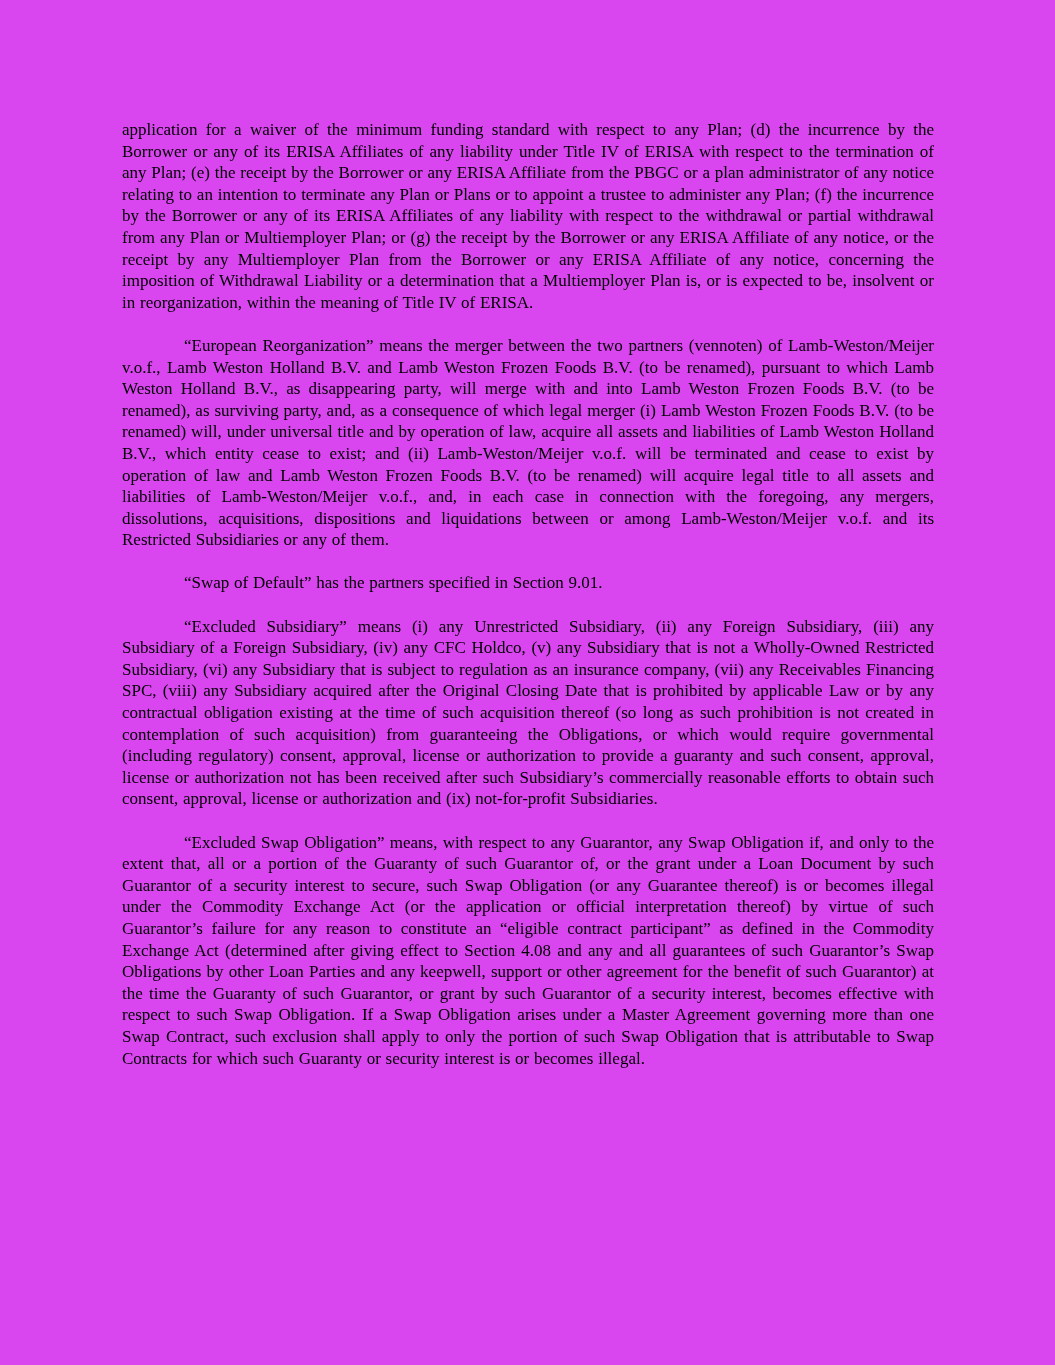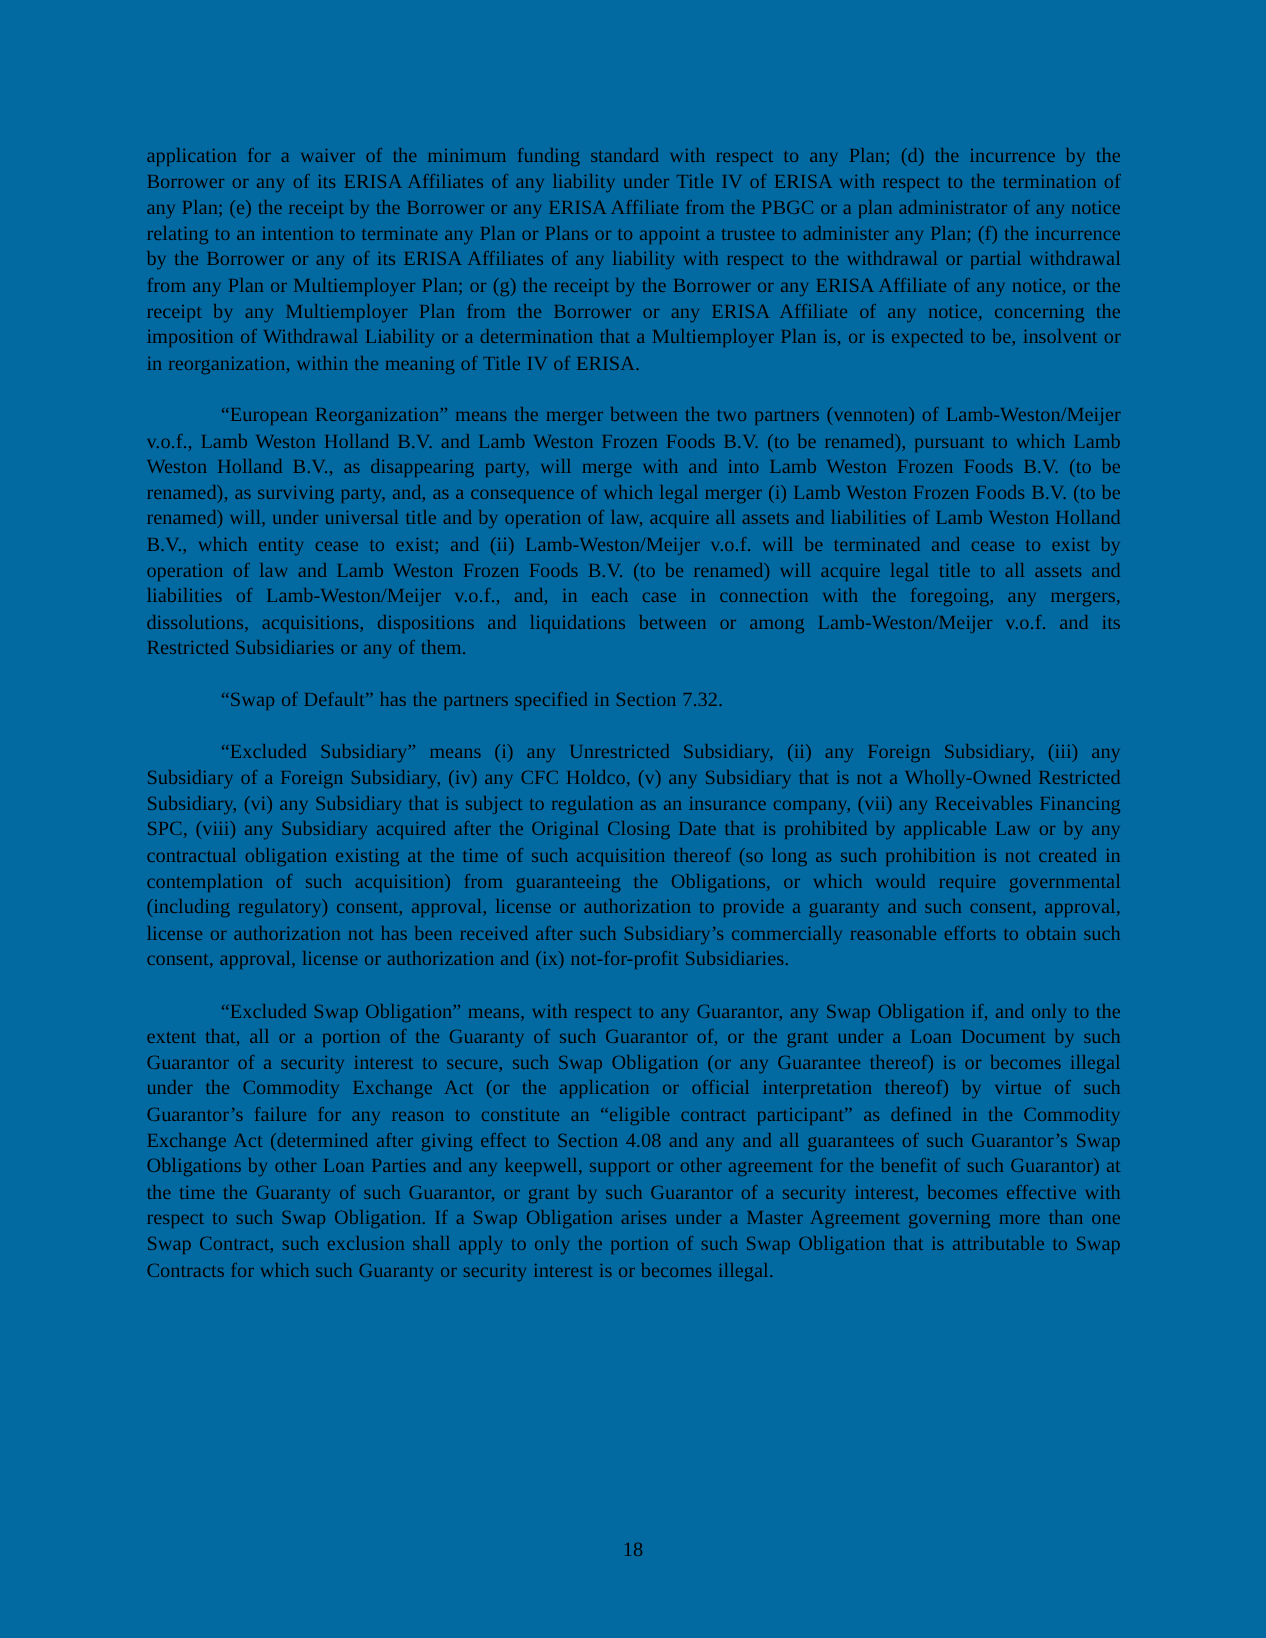--- a/index.html
+++ b/index.html
@@ -5,21 +5,21 @@
   * { box-sizing: border-box; }
   html, body {
     margin: 0;
     padding: 0;
     background: #ffffff;
   }
   .page {
     position: relative;
     width: 1055px;
     height: 1365px;
-    background: #0369a1;
+    background: #d946ef;
     font-family: "Liberation Serif", "DejaVu Serif", serif;
     color: #000000;
     overflow: hidden;
   }
   .content {
     position: absolute;
     left: 122px;
     top: 119px;
     width: 812px;
   }
@@ -46,18 +46,17 @@
     line-height: 21.6px;
   }
 </style>
 </head>
 <body>
 
 <div class="page">
   <div class="content">
       <p class="para"><span class="">application for a waiver of the minimum funding standard with respect to any Plan; (d) the incurrence by the Borrower or any of its ERISA Affiliates of any liability under Title IV of ERISA with respect to the termination of any Plan; (e) the receipt by the Borrower or any ERISA Affiliate from the PBGC or a plan administrator of any notice relating to an intention to terminate any Plan or Plans or to appoint a trustee to administer any Plan; (f) the incurrence by the Borrower or any of its ERISA Affiliates of any liability with respect to the withdrawal or partial withdrawal from any Plan or Multiemployer Plan; or (g) the receipt by the Borrower or any ERISA Affiliate of any notice, or the receipt by any Multiemployer Plan from the Borrower or any ERISA Affiliate of any notice, concerning the imposition of Withdrawal Liability or a determination that a Multiemployer Plan is, or is expected to be, insolvent or in reorganization, within the meaning of Title IV of ERISA.</span></p>
       <p class="para indent"><span class="">“</span><span class="underlined">European Reorganization</span><span class="">” means the merger between the two partners (vennoten) of Lamb-Weston/Meijer v.o.f., Lamb Weston Holland B.V. and Lamb Weston Frozen Foods B.V. (to be renamed), pursuant to which Lamb Weston Holland B.V., as disappearing party, will merge with and into Lamb Weston Frozen Foods B.V. (to be renamed), as surviving party, and, as a consequence of which legal merger (i) Lamb Weston Frozen Foods B.V. (to be renamed) will, under universal title and by operation of law, acquire all assets and liabilities of Lamb Weston Holland B.V., which entity cease to exist; and (ii) Lamb-Weston/Meijer v.o.f. will be terminated and cease to exist by operation of law and Lamb Weston Frozen Foods B.V. (to be renamed) will acquire legal title to all assets and liabilities of Lamb-Weston/Meijer v.o.f., and, in each case in connection with the foregoing, any mergers, dissolutions, acquisitions, dispositions and liquidations between or among Lamb-Weston/Meijer v.o.f. and its Restricted Subsidiaries or any of them.</span></p>
-      <p class="para indent"><span class="">“</span><span class="underlined">Swap of Default</span><span class="">” has the partners specified in </span><span class="underlined">Section 7.32</span><span class="">.</span></p>
+      <p class="para indent"><span class="">“</span><span class="underlined">Swap of Default</span><span class="">” has the partners specified in </span><span class="underlined">Section 9.01</span><span class="">.</span></p>
       <p class="para indent"><span class="">“</span><span class="underlined">Excluded Subsidiary</span><span class="">” means (i) any Unrestricted Subsidiary, (ii) any Foreign Subsidiary, (iii) any Subsidiary of a Foreign Subsidiary, (iv) any CFC Holdco, (v) any Subsidiary that is not a Wholly-Owned Restricted Subsidiary, (vi) any Subsidiary that is subject to regulation as an insurance company, (vii) any Receivables Financing SPC, (viii) any Subsidiary acquired after the Original Closing Date that is prohibited by applicable Law or by any contractual obligation existing at the time of such acquisition thereof (so long as such prohibition is not created in contemplation of such acquisition) from guaranteeing the Obligations, or which would require governmental (including regulatory) consent, approval, license or authorization to provide a guaranty and such consent, approval, license or authorization not has been received after such Subsidiary’s commercially reasonable efforts to obtain such consent, approval, license or authorization and (ix) not-for-profit Subsidiaries.</span></p>
       <p class="para indent"><span class="">“</span><span class="underlined">Excluded Swap Obligation</span><span class="">” means, with respect to any Guarantor, any Swap Obligation if, and only to the extent that, all or a portion of the Guaranty of such Guarantor of, or the grant under a Loan Document by such Guarantor of a security interest to secure, such Swap Obligation (or any Guarantee thereof) is or becomes illegal under the Commodity Exchange Act (or the application or official interpretation thereof) by virtue of such Guarantor’s failure for any reason to constitute an “eligible contract participant” as defined in the Commodity Exchange Act (determined after giving effect to </span><span class="underlined">Section 4.08</span><span class=""> and any and all guarantees of such Guarantor’s Swap Obligations by other Loan Parties and any keepwell, support or other agreement for the benefit of such Guarantor) at the time the Guaranty of such Guarantor, or grant by such Guarantor of a security interest, becomes effective with respect to such Swap Obligation.  If a Swap Obligation arises under a Master Agreement governing more than one Swap Contract, such exclusion shall apply to only the portion of such Swap Obligation that is attributable to Swap Contracts for which such Guaranty or security interest is or becomes illegal.</span></p>
     </div>
-  <div class="page-number">18</div>
 </div>
 
 </body></html>

